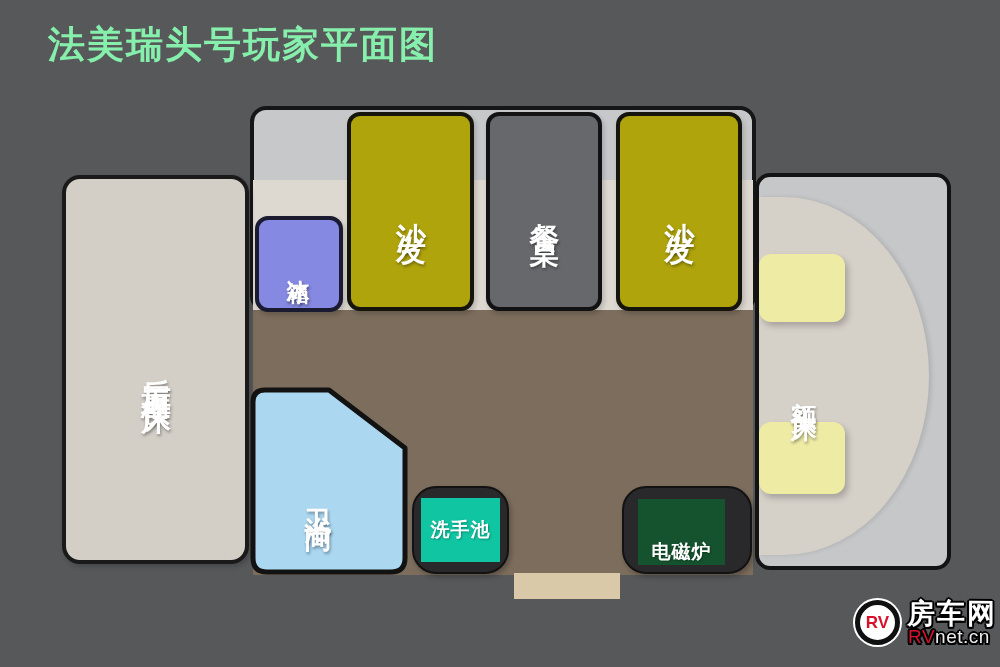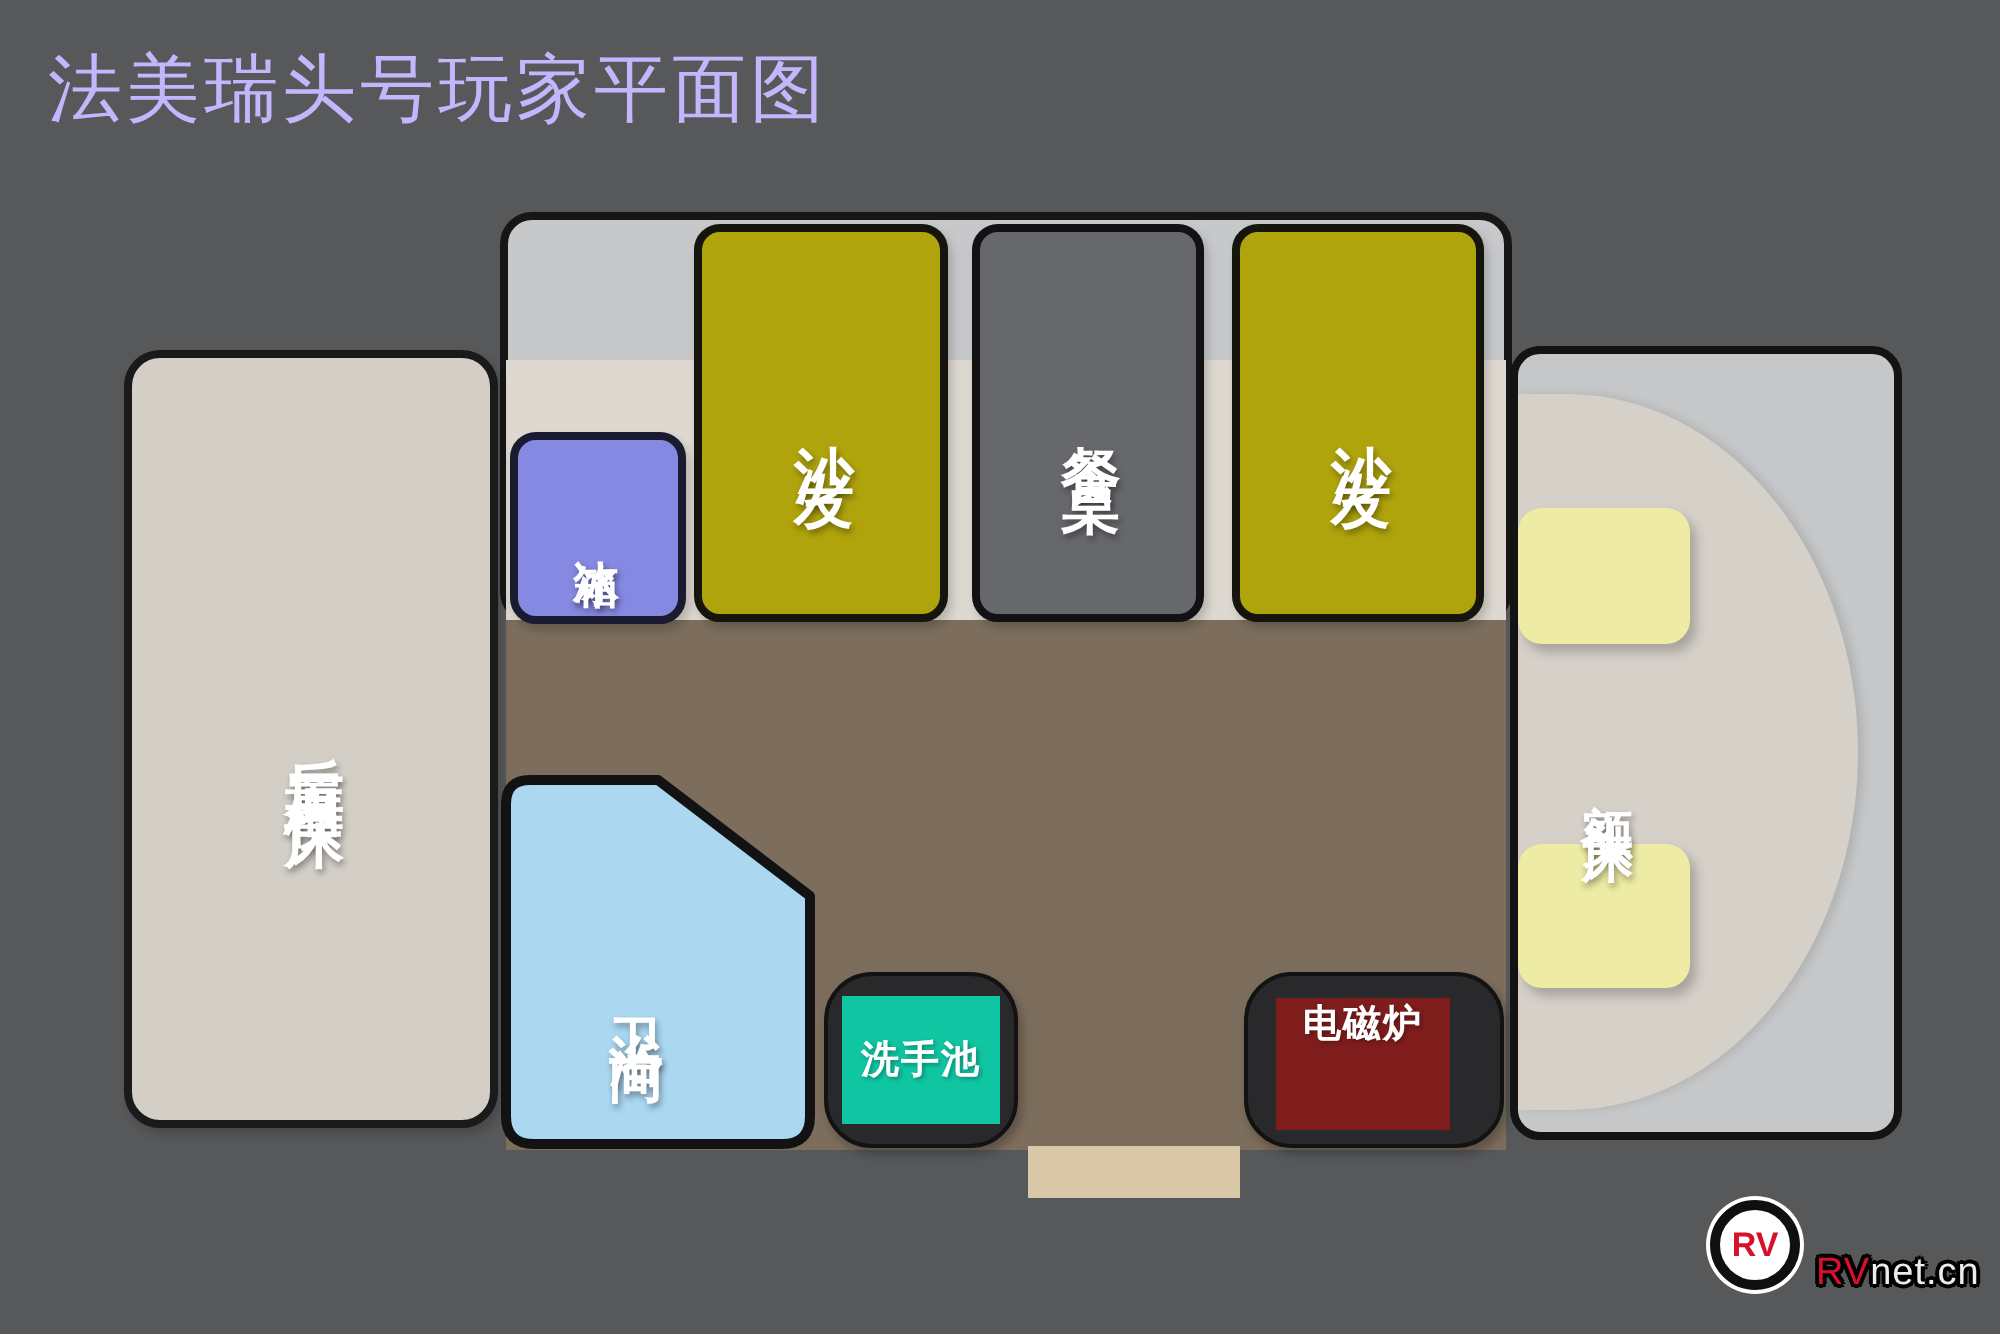--- a/index.html
+++ b/index.html
@@ -5,22 +5,22 @@
   html,body{margin:0;padding:0;background:#57585a;}
   #stage{
     position:relative;width:1000px;height:667px;overflow:hidden;
     background:#57585a;
     font-family:"Liberation Sans","DejaVu Sans",sans-serif;
   }
   .abs{position:absolute;box-sizing:border-box;}
 
   
   .title{
-    left:24px;top:20px;
-    font-size:37px;font-weight:400;color:#c4b5fd;letter-spacing:2px;
+    left:48px;top:20px;
+    font-size:37px;font-weight:700;color:#86efac;letter-spacing:2px;
   }
 
   
   .slideout{
     left:250px;top:106px;width:506px;height:206px;
     background:#c7c8ca;border:4px solid #161616;border-radius:16px;
   }
   .body-strip{left:253px;top:180px;width:500px;height:132px;background:#ddd8d0;}
   .floor{left:253px;top:310px;width:500px;height:265px;background:#7c6d5c;}
   .entry-step{left:514px;top:573px;width:106px;height:26px;background:#d9c9a9;}
@@ -60,22 +60,22 @@
     display:flex;align-items:flex-start;justify-content:center;
   }
 
   
   .frame{background:#29292c;border-radius:24px;border:2px solid #121212;
          box-shadow:2px 3px 5px rgba(0,0,0,0.25);}
   .sink-frame{left:412px;top:486px;width:97px;height:88px;}
   .sink-inner{left:7px;top:10px;width:79px;height:64px;background:#10c5a2;
               display:flex;align-items:center;justify-content:center;}
   .cooker-frame{left:622px;top:486px;width:130px;height:88px;}
-  .cooker-inner{left:14px;top:11px;width:87px;height:66px;background:#7f1d1d;
-                display:flex;align-items:flex-start;justify-content:center;}
+  .cooker-inner{left:14px;top:11px;width:87px;height:66px;background:#14532d;
+                display:flex;align-items:flex-end;justify-content:center;}
   .appliance-label{color:#fff;font-weight:900;font-size:19px;letter-spacing:1px;
                    text-shadow:1px 1px 2px rgba(0,0,0,0.3);}
 
   
   .front-bed{
     left:755px;top:173px;width:196px;height:397px;
     background:#c6c7c9;border:4px solid #131313;border-radius:15px;
     overflow:hidden;
   }
   .front-bed-mattress{
@@ -160,17 +160,18 @@
   <div class="abs front-bed">
     <div class="abs front-bed-mattress"></div>
     <div class="abs cushion cushion-1"></div>
     <div class="abs cushion cushion-2"></div>
     <div class="abs vtext front-bed-label">额头床</div>
   </div>
 
   <div class="abs logo-badge">
     <span>RV</span>
   </div>
+  <div class="abs logo-name outlined">房车网</div>
   <div class="abs logo-site outlined">
     <span class="red">RV</span><span class="white">net.cn</span>
   </div>
 
 </div>
 
 </body></html>

